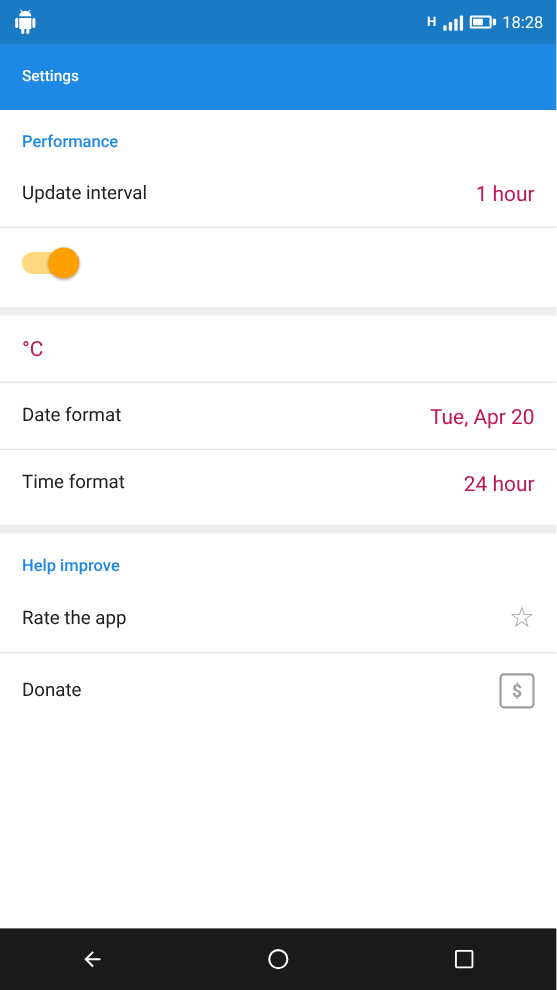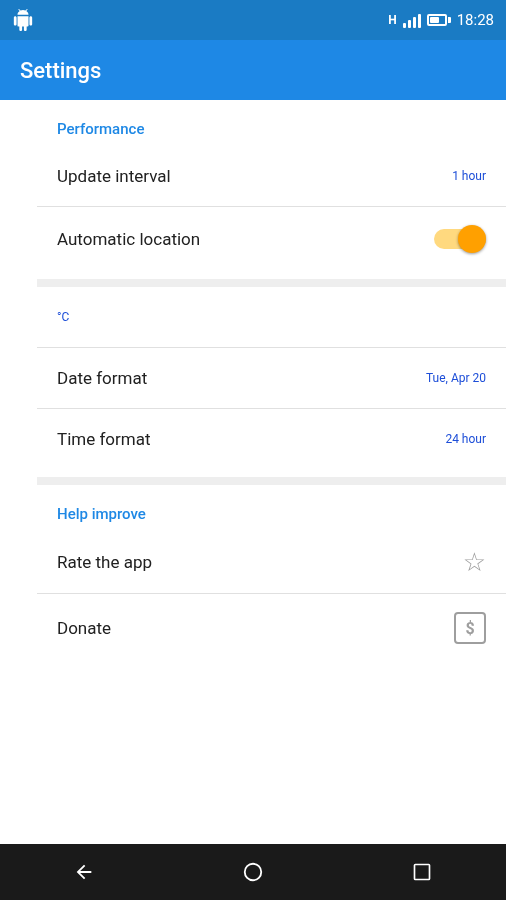--- a/index.html
+++ b/index.html
@@ -54,21 +54,21 @@
       width: 100%;
       height: 60px;
       background: #1e88e5;
       display: flex;
       align-items: center;
       padding: 0 20px;
     }
 
     .app-bar-title {
       color: white;
-      font-size: 22px;
+      font-size: 14px;
       font-weight: 500;
     }
 
     
     .content {
       background: #fff;
       overflow-y: auto;
     }
 
     
@@ -88,22 +88,22 @@
       min-height: 60px;
       cursor: pointer;
     }
 
     .setting-label {
       color: #212121;
       font-size: 17px;
     }
 
     .setting-value {
-      color: #1d4ed8;
-      font-size: 12px;
+      color: #be185d;
+      font-size: 19px;
     }
 
     
     .divider {
       height: 1px;
       background: #e0e0e0;
       margin: 0 0;
     }
 
     .section-divider {
@@ -258,33 +258,32 @@
       <div class="battery-cap"></div>
     </div>
     <span class="status-time">18:28</span>
   </div>
 </div>
 
 <div class="app-bar">
   <span class="app-bar-title">Settings</span>
 </div>
 
-<div class="content" style="height: calc(900px - 40px - 60px - 56px); overflow-y: auto; margin-left: 37px;">
+<div class="content" style="height: calc(900px - 40px - 60px - 56px); overflow-y: auto;">
 
   <div class="section-header">Performance</div>
 
   <div class="setting-item">
     <span class="setting-label">Update interval</span>
     <span class="setting-value">1 hour</span>
   </div>
 
   <div class="divider"></div>
 
   <div class="setting-item">
-    <span class="setting-label">Automatic location</span>
     <div class="toggle-container">
       <div class="toggle-track"></div>
       <div class="toggle-thumb"></div>
     </div>
   </div>
 
   <div class="section-divider"></div>
 
 
   <div class="setting-item">

